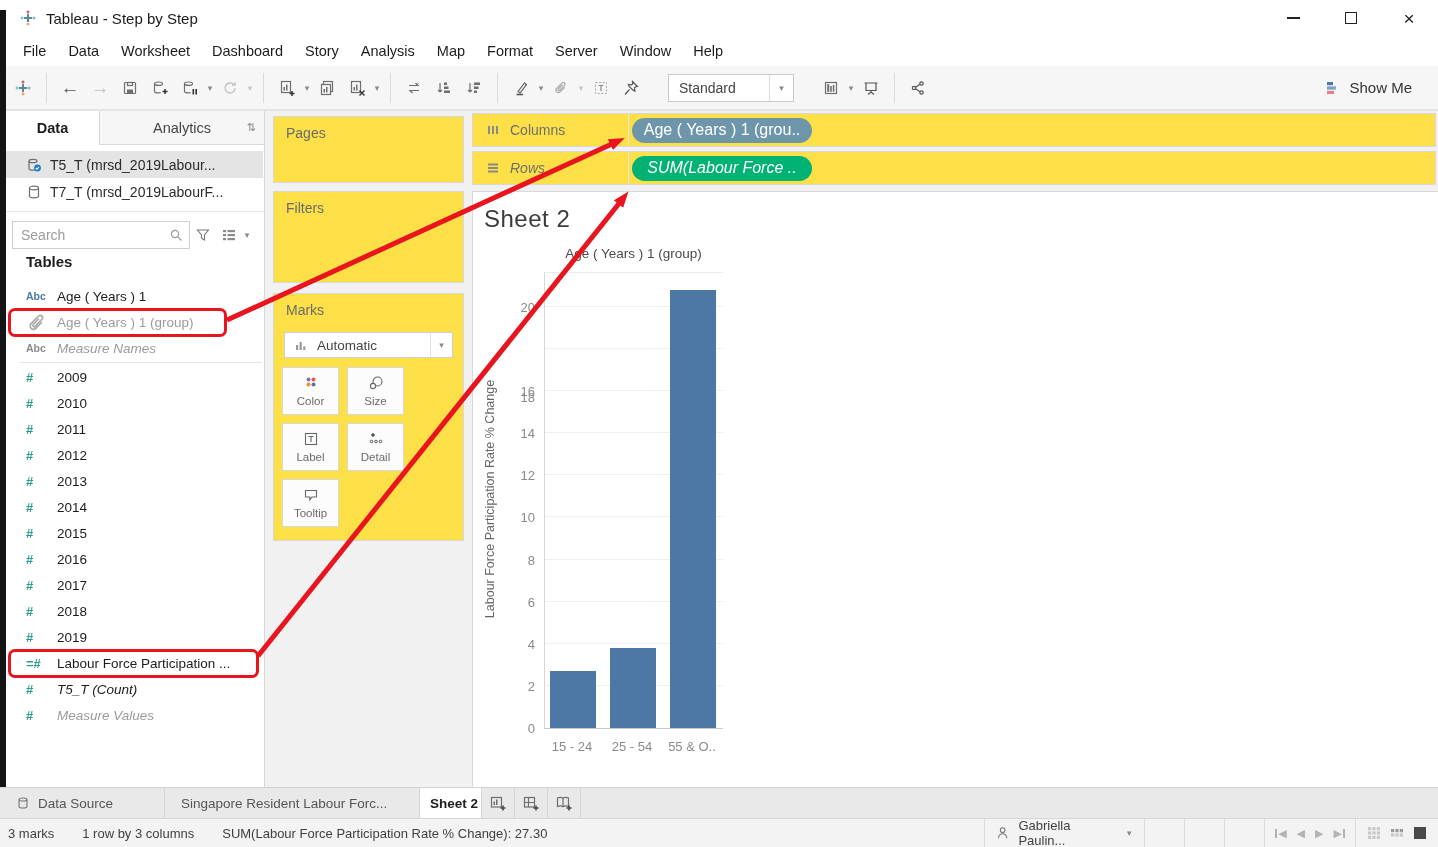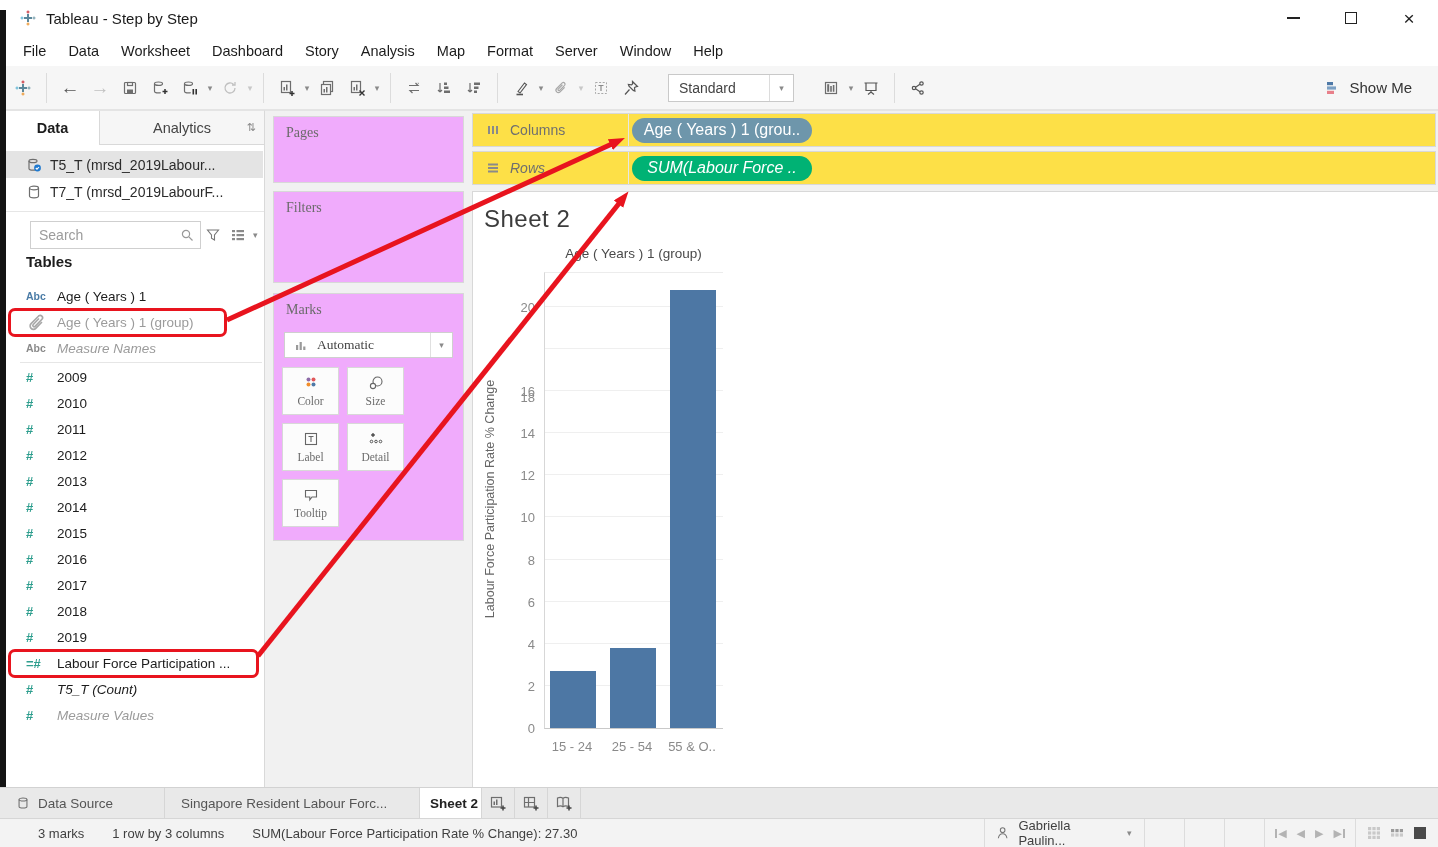--- a/index.html
+++ b/index.html
@@ -44,21 +44,21 @@
   .ptab{display:flex; align-items:center; justify-content:center; font-size:14.5px;}
   .ptab.active{width:94px; background:#fff; font-weight:bold; border-right:1px solid var(--border); color:#1c1c1c;}
   .ptab.inactive{flex:1; background:#f6f6f6; border-bottom:1px solid var(--border); color:#444; position:relative;}
   .ptab .updn{position:absolute; right:8px; font-size:11px; color:#8a8a8a;}
 
   .src-list{position:absolute; top:40px; left:6px; right:1px;}
   .src-row{display:flex; align-items:center; gap:8px; height:27px; padding-left:20px; font-size:14px; color:#2b2b2b;}
   .src-row.sel{background:#e4e4e4;}
   .src-sep{position:absolute; top:100px; left:6px; right:0; height:1px; background:#e6e6e6;}
 
-  .search-row{position:absolute; top:107px; left:6px; right:4px; height:34px; display:flex; align-items:center; padding-left:24px;}
+  .search-row{position:absolute; top:107px; left:6px; right:4px; height:34px; display:flex; align-items:center; padding-left:6px;}
   .search-box{position:relative; width:178px; height:28px;}
   .search-box input{width:100%; height:100%; border:1px solid #cfcfcf; padding:0 26px 0 8px; font-size:14px; color:#555; font-family:inherit;}
   .search-box input::placeholder{color:#9b9b9b;}
   .search-box .mag{position:absolute; right:6px; top:6px;}
   .sr-icon{width:26px; height:28px; display:flex; align-items:center; justify-content:center;}
 
   .tables-title{position:absolute; top:142px; left:26px; font-weight:bold; font-size:15px; color:#1c1c1c;}
   .fields{position:absolute; top:172px; left:0; right:2px;}
   .field{display:flex; align-items:center; gap:9px; height:26px; margin-left:8px; padding-left:18px; font-size:13.5px; color:#1c1c1c;}
   .field .f-label{white-space:nowrap; overflow:hidden;}
@@ -67,21 +67,21 @@
   .field.boxed{border:3px solid var(--red); border-radius:7px; height:29px; padding-left:15px; margin-top:-1px; margin-bottom:-2px;}
   .field.box1{width:219px;}
   .field.box2{width:251px;}
   .f-divider{height:1px; background:#e6e6e6; margin:1px 0 1px 20px;}
   .txt-icon{width:22px; flex:0 0 22px; font-size:10.5px; font-weight:bold; color:#4a7ba6; text-align:left;}
   .txt-icon.green{color:#2e9e8e; font-size:13px;}
   .txt-icon.gray-it{color:#8a8a8a;}
 
   
   .middle{position:absolute; top:110px; left:265px; width:207px; bottom:60px; background:#f1f1f1; border-top:1px solid #e4e4e4;}
-  .card{position:absolute; left:8px; right:8px; background:#f0abfc; border:1px solid #d8d8d8;font-family:Liberation Serif, serif;}
+  .card{position:absolute; left:8px; right:8px; background:#fde047; border:1px solid #d8d8d8;}
   .card .card-title{padding:8px 0 0 12px; font-size:14px; color:#6b6b6b;}
   .card-pages{top:5px; height:67px;}
   .card-filters{top:80px; height:92px;}
   .card-marks{top:182px; height:248px;}
   .marktype{position:absolute; top:38px; left:10px; right:10px; height:26px; background:#fff; border:1px solid #cfcfcf; display:flex; align-items:center; padding-left:8px; gap:8px; font-size:13.5px; color:#444;}
   .marktype .mt-caret{margin-left:auto; width:22px; border-left:1px solid #e0e0e0; height:100%; display:flex; align-items:center; justify-content:center;}
   .marks-btns{position:absolute; top:73px; left:8px; width:184px; display:flex; flex-wrap:wrap; gap:8px;}
   .mbtn{width:57px; height:48px; background:#fcfcfc; border:1px solid #d8d8d8; display:flex; flex-direction:column; align-items:center; justify-content:center; gap:4px;}
   .mbtn .mb-label{font-size:11.5px; color:#6b6b6b;}
 
@@ -103,21 +103,21 @@
   .xlabel{position:absolute; width:62px; text-align:center; top:547px; font-size:13px; color:#8a8a8a; white-space:nowrap;}
 
   
   .tabstrip{position:absolute; left:0; right:0; top:787px; height:31px; background:#e9e9e9; border-top:1px solid #d2d2d2; display:flex; align-items:stretch;}
   .btab{display:flex; align-items:center; gap:8px; padding:0 16px; font-size:13.5px; color:#555; border-right:1px solid #d6d6d6; white-space:nowrap;}
   .btab.w1{width:165px;} .btab.w2{width:255px;}
   .btab.active{background:#fff; color:#222; font-weight:bold; width:62px; padding:0 10px;}
   .btab-new{width:33px; display:flex; align-items:center; justify-content:center; border-right:1px solid #d6d6d6;}
 
   
-  .statusbar{position:absolute; left:0; right:0; top:818px; height:29px; background:#f3f3f3; border-top:1px solid #d6d6d6; display:flex; align-items:center; font-size:13px; color:#3f3f3f;padding-left:30px;}
+  .statusbar{position:absolute; left:0; right:0; top:818px; height:29px; background:#f3f3f3; border-top:1px solid #d6d6d6; display:flex; align-items:center; font-size:13px; color:#3f3f3f;}
   .sb-left{display:flex; align-items:center; gap:28px; padding-left:8px;}
   .sb-right{margin-left:auto; display:flex; align-items:stretch; height:100%;}
   .sb-cell{display:flex; align-items:center; border-left:1px solid #dcdcdc; padding:0 10px;}
   .sb-user{gap:8px; width:160px;}
   .sb-empty{width:40px;}
   .pager{gap:10px; color:#b3b3b3; font-size:11px;}
   .pager .pg{display:flex; align-items:center;}
   .pg .bar-l{width:2px; height:9px; background:#b3b3b3; margin-right:1px;}
   .pg .bar-r{width:2px; height:9px; background:#b3b3b3; margin-left:1px;}
   .gridicons{gap:7px; padding-right:10px;}

